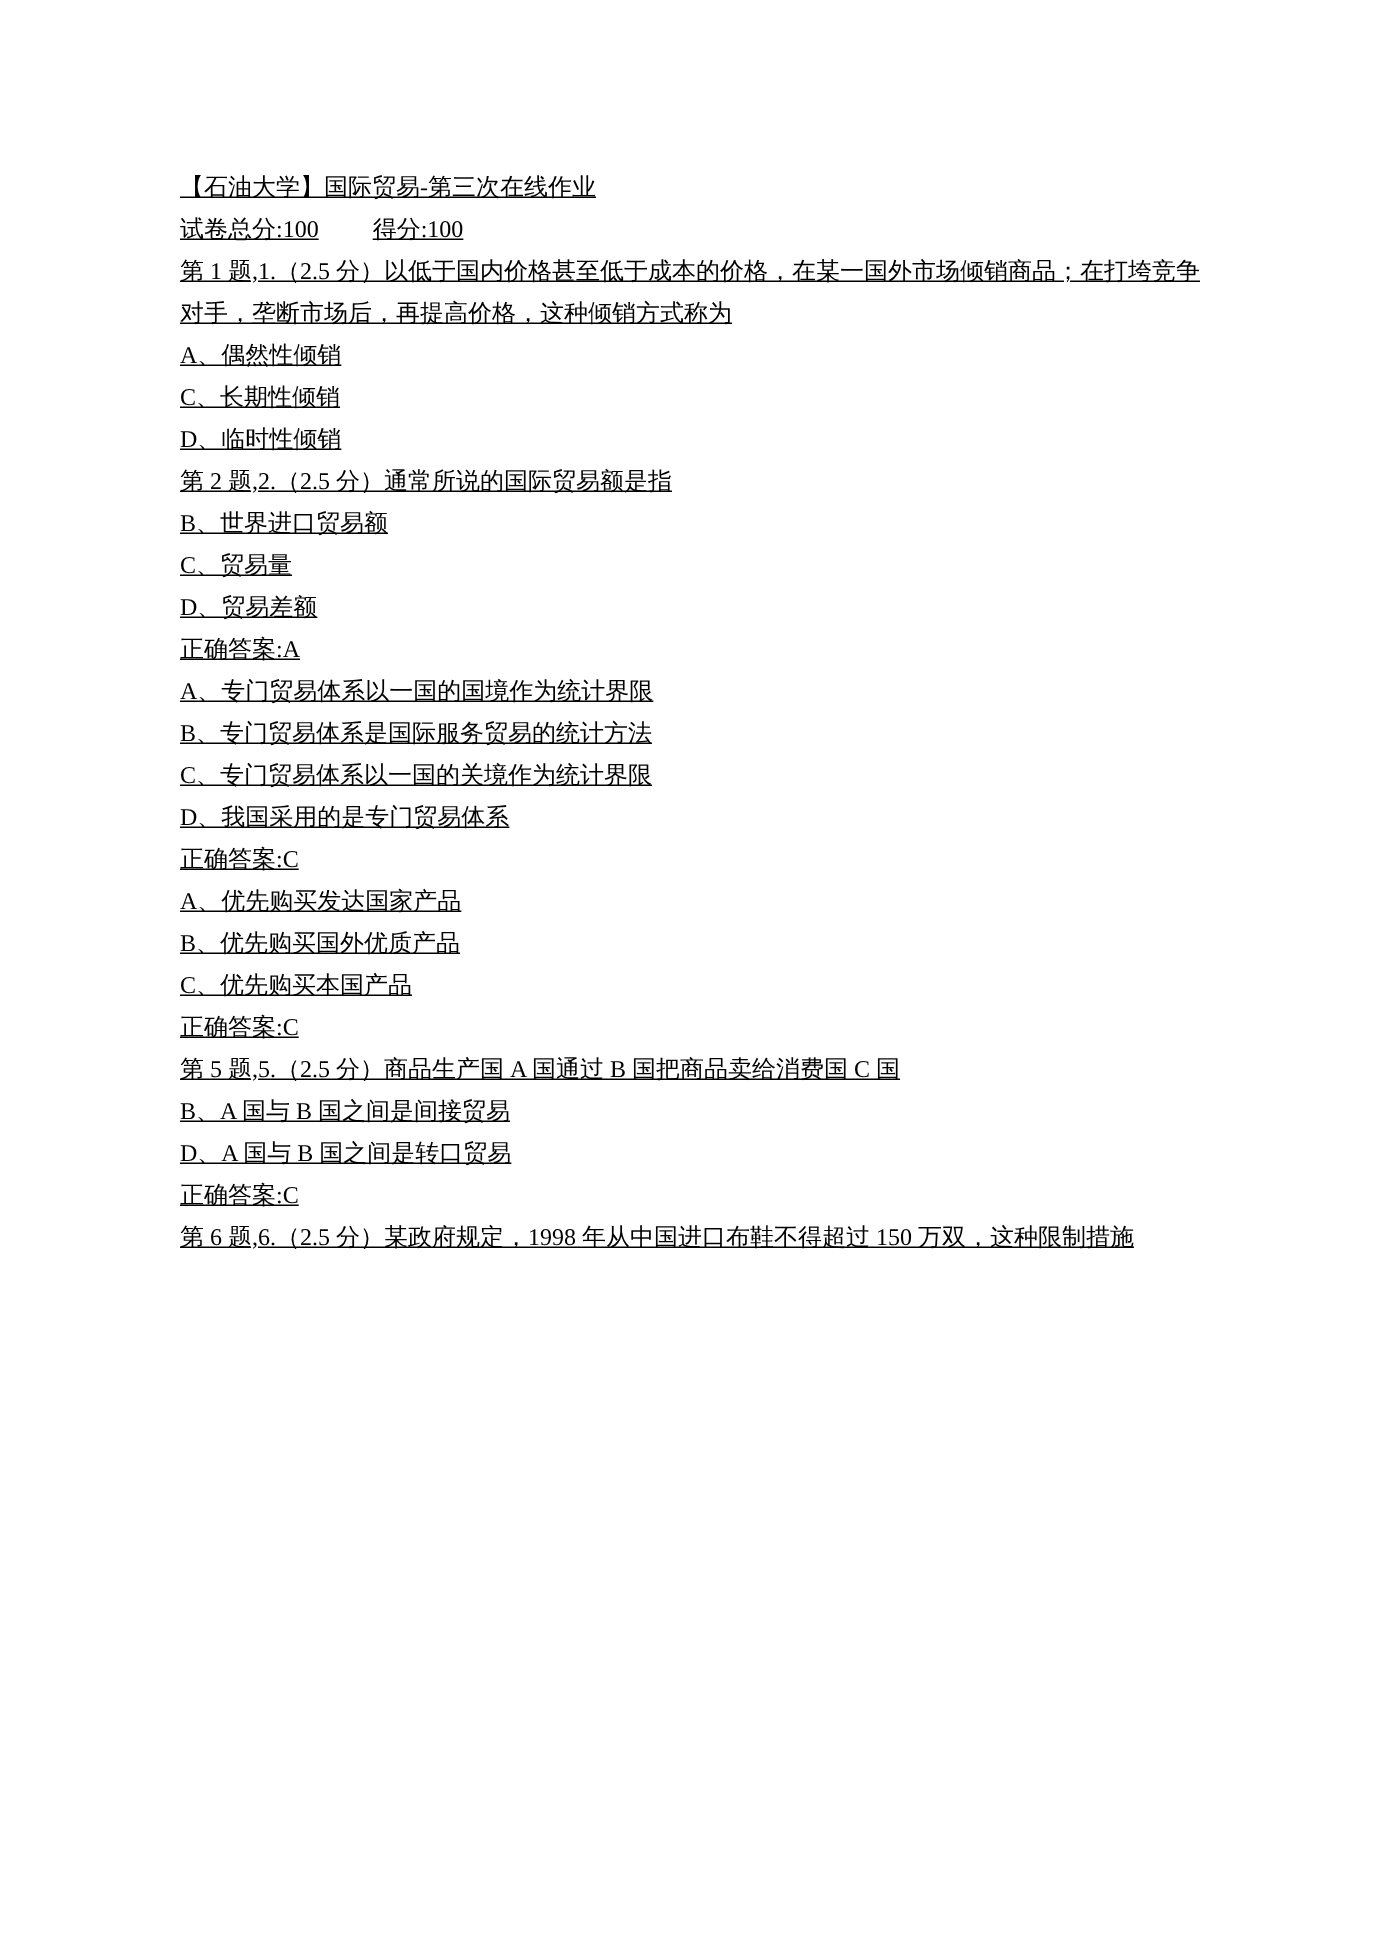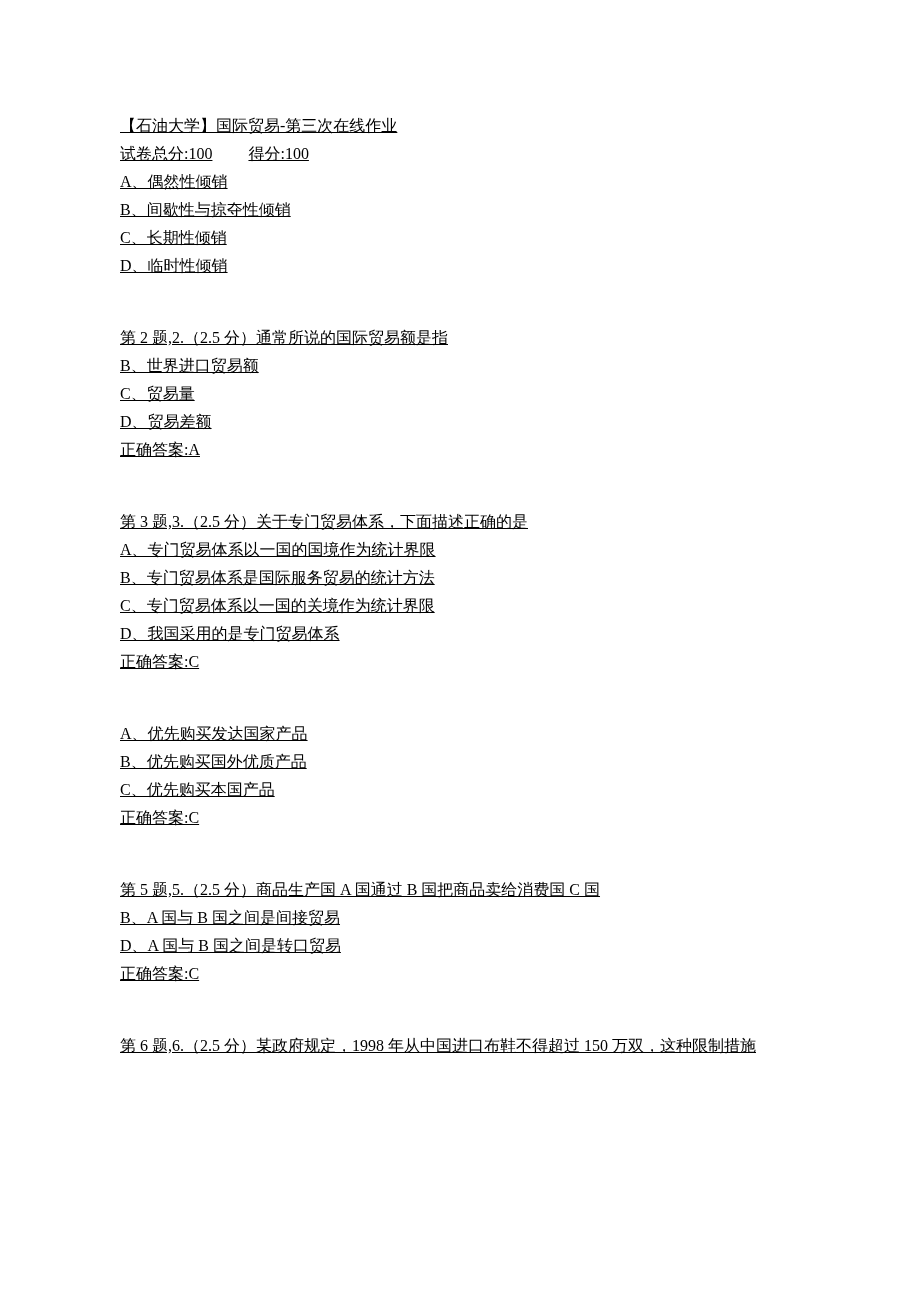--- a/index.html
+++ b/index.html
@@ -7,48 +7,47 @@
       background: #ffffff;
       font-family: "SimSun", "宋体", serif;
       font-size: 16px;
       line-height: 1.75;
       color: #000000;
       padding: 112px 120px 60px 120px;
       width: 920px;
     }
     .line { white-space: normal; text-decoration: underline; }
     .score-line span.gap { display: inline-block; width: 36px; }
-    .question-block { margin-top: 44px; }
+    .question-block { }
     .question-block:first-of-type { margin-top: 0; }
   </style>
 </head>
 <body>
 
 <div class="line">【石油大学】国际贸易-第三次在线作业</div>
 <div class="line score-line">
   <span>试卷总分:100</span><span class="gap"></span><span>得分:100</span>
 </div>
 
 <div>
+  <div class="line">第 1 题,1.（2.5 分）以低于国内价格甚至低于成本的价格，在某一国外市场倾销商品；在打垮竞争对手，垄断市场后，再提高价格，这种倾销方式称为</div>
   <div class="line">A、偶然性倾销</div>
-  <div class="line">B、间歇性与掠夺性倾销</div>
   <div class="line">C、长期性倾销</div>
   <div class="line">D、临时性倾销</div>
 </div>
 
 <div class="question-block">
   <div class="line">第 2 题,2.（2.5 分）通常所说的国际贸易额是指</div>
   <div class="line">B、世界进口贸易额</div>
   <div class="line">C、贸易量</div>
   <div class="line">D、贸易差额</div>
   <div class="line">正确答案:A</div>
 </div>
 
 <div class="question-block">
-  <div class="line">第 3 题,3.（2.5 分）关于专门贸易体系，下面描述正确的是</div>
   <div class="line">A、专门贸易体系以一国的国境作为统计界限</div>
   <div class="line">B、专门贸易体系是国际服务贸易的统计方法</div>
   <div class="line">C、专门贸易体系以一国的关境作为统计界限</div>
   <div class="line">D、我国采用的是专门贸易体系</div>
   <div class="line">正确答案:C</div>
 </div>
 
 <div class="question-block">
   <div class="line">A、优先购买发达国家产品</div>
   <div class="line">B、优先购买国外优质产品</div>

